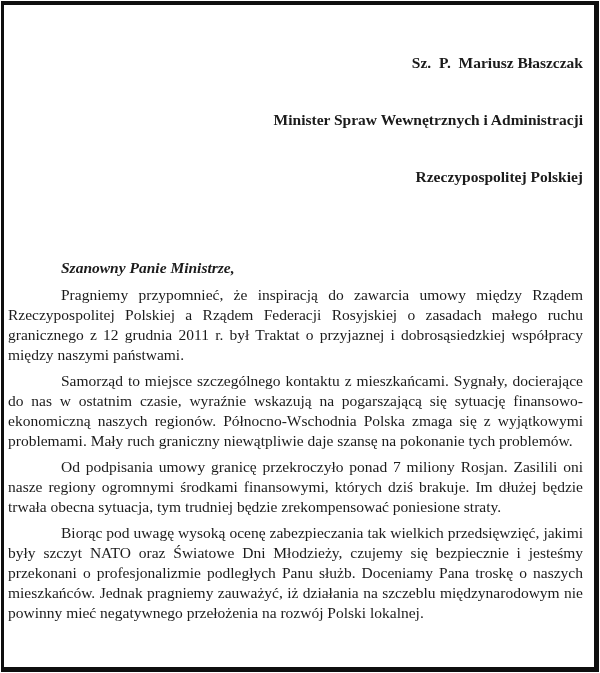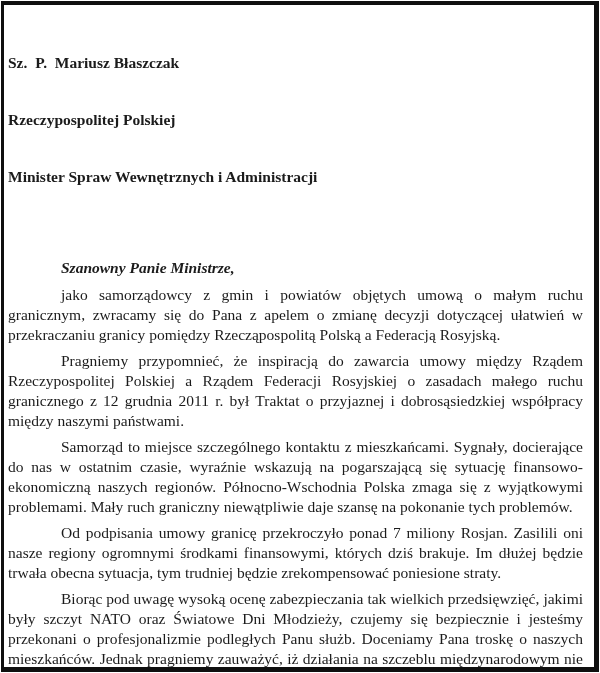--- a/index.html
+++ b/index.html
@@ -20,20 +20,21 @@
     border-style: solid;
     border-color: #0f0f0f;
     border-width: 4px 5px 5px 3px;
     background: #ffffff;
     padding: 10px 11px 0 4px;
     font-family: "Liberation Serif", "DejaVu Serif", serif;
     font-size: 15.5px;
     color: #1b1b1b;
   }
   .recipient {
+    text-align: right;
     font-weight: bold;
     line-height: 19px;
     white-space: pre-wrap;
   }
   .salutation {
     margin: 34px 0 7px 0;
     font-weight: bold;
     font-style: italic;
     text-indent: 53px;
     line-height: 20px;
@@ -44,25 +45,24 @@
     text-indent: 53px;
     line-height: 20px;
   }
 </style>
 </head>
 <body>
 
 <div class="page">
   <div class="recipient">
     <div>Sz.  P.  Mariusz Błaszczak</div>
+    <div>Minister Spraw Wewnętrznych i Administracji</div>
     <div>Rzeczypospolitej Polskiej</div>
-    <div>Minister Spraw Wewnętrznych i Administracji</div>
   </div>
 
   <p class="salutation">Szanowny Panie Ministrze,</p>
 
-  <p class="body-par">jako samorządowcy z gmin i powiatów objętych umową o małym ruchu granicznym, zwracamy się do Pana z apelem o zmianę decyzji dotyczącej ułatwień w przekraczaniu granicy pomiędzy Rzecząpospolitą Polską a Federacją Rosyjską.</p>
   <p class="body-par">Pragniemy przypomnieć, że inspiracją do zawarcia umowy między Rządem Rzeczypospolitej Polskiej a Rządem Federacji Rosyjskiej o zasadach małego ruchu granicznego z 12 grudnia 2011 r. był Traktat o przyjaznej i dobrosąsiedzkiej współpracy między naszymi państwami.</p>
   <p class="body-par">Samorząd to miejsce szczególnego kontaktu z mieszkańcami. Sygnały, docierające do nas w ostatnim czasie, wyraźnie wskazują na pogarszającą się sytuację finansowo-ekonomiczną naszych regionów. Północno-Wschodnia Polska zmaga się z wyjątkowymi problemami. Mały ruch graniczny niewątpliwie daje szansę na pokonanie tych problemów.</p>
   <p class="body-par">Od podpisania umowy granicę przekroczyło ponad 7 miliony Rosjan. Zasilili oni nasze regiony ogromnymi środkami finansowymi, których dziś brakuje. Im dłużej będzie trwała obecna sytuacja, tym trudniej będzie zrekompensować poniesione straty.</p>
   <p class="body-par">Biorąc pod uwagę wysoką ocenę zabezpieczania tak wielkich przedsięwzięć, jakimi były szczyt NATO oraz Światowe Dni Młodzieży, czujemy się bezpiecznie i jesteśmy przekonani o profesjonalizmie podległych Panu służb. Doceniamy Pana troskę o naszych mieszkańców. Jednak pragniemy zauważyć, iż działania na szczeblu międzynarodowym nie powinny mieć negatywnego przełożenia na rozwój Polski lokalnej.</p>
 
 </div>
 
 </body></html>

